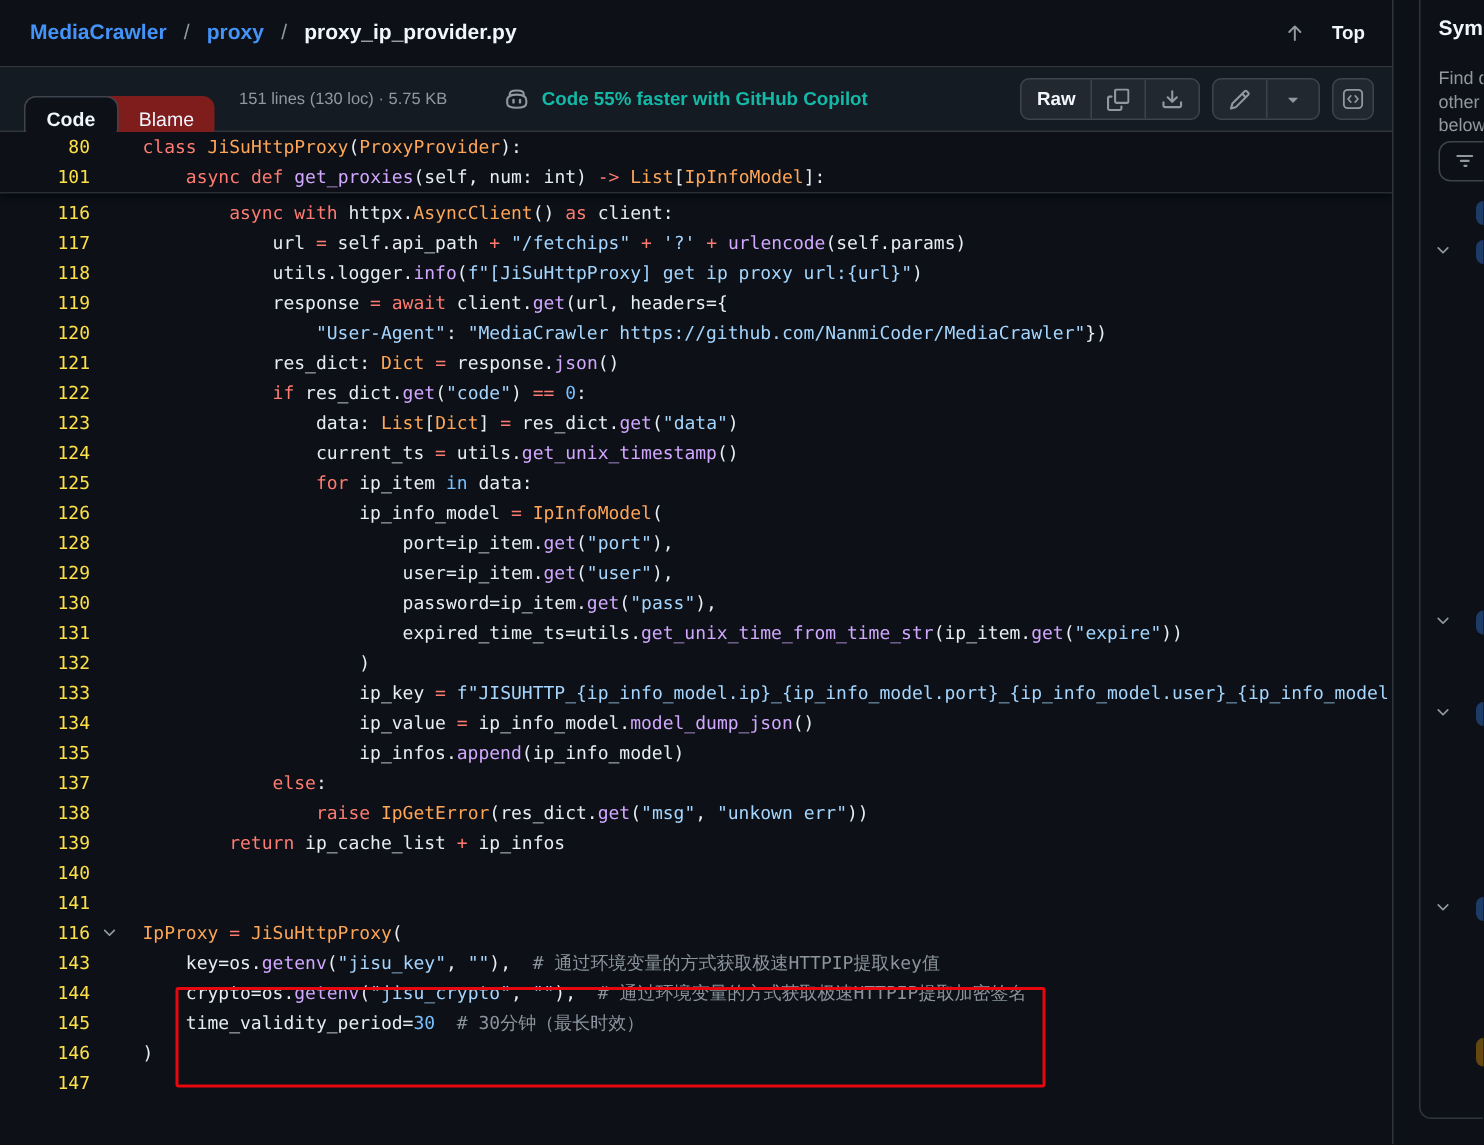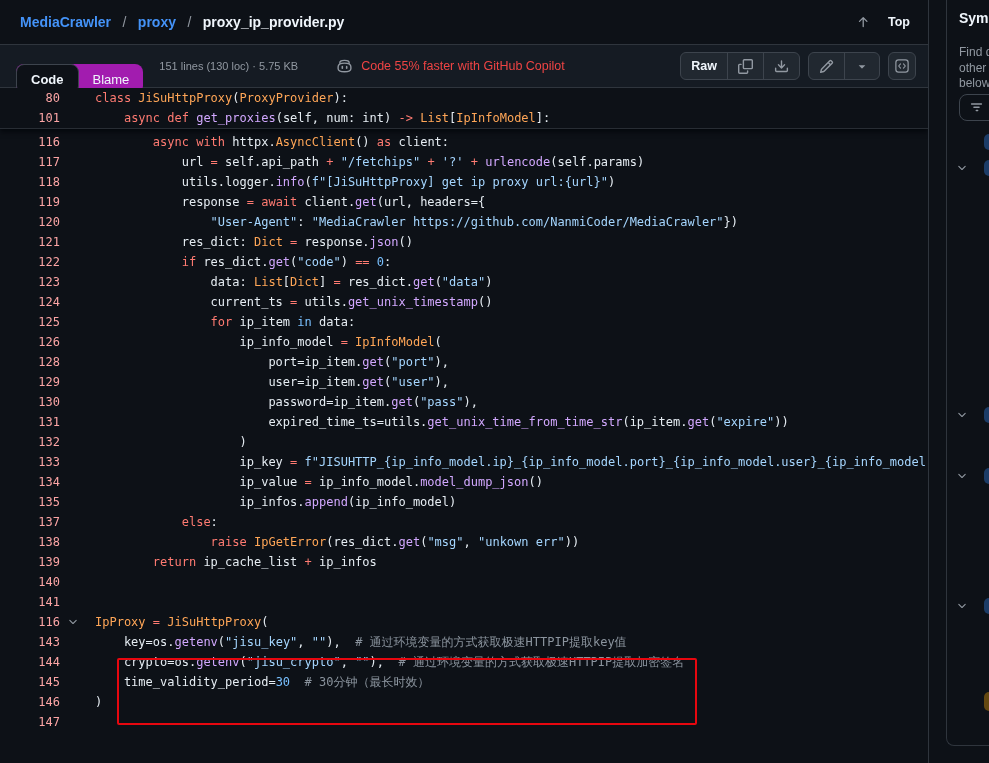--- a/index.html
+++ b/index.html
@@ -9,38 +9,38 @@
   
   .left-panel{position:absolute;left:0;top:0;width:929px;height:763px;background:#0d1117;border-right:1px solid #2f353d;box-sizing:border-box;}
   .breadcrumb-row{height:45px;border-bottom:1px solid #2f353d;display:flex;align-items:center;padding:0 18px 0 20px;box-sizing:border-box;}
   .crumb-link{color:var(--link,#4493f8);font-size:14px;font-weight:600;text-decoration:none;cursor:pointer;}
   .crumb-sep{color:#9198a1;font-size:14px;margin:0 7px;}
   .crumb-file{color:#f0f6fc;font-size:14px;font-weight:700;}
   .top-link{margin-left:auto;display:flex;align-items:flex-end;gap:18px;color:#f0f6fc;font-size:12.5px;font-weight:600;cursor:pointer;}
   .top-link svg{fill:#9198a1;}
 
   .toolbar-row{height:43px;background:#151b23;border-bottom:1px solid #2f353d;display:flex;align-items:center;padding:0 12px 0 16px;box-sizing:border-box;}
-  .seg-control{display:flex;align-items:center;background:#a21caf;border-radius:8px;height:30px;margin-top:26px;}
+  .seg-control{display:flex;align-items:center;background:#7f1d1d;border-radius:8px;height:30px;margin-top:26px;}
   .seg{height:30px;padding:0 14px;border:none;background:transparent;color:#f0f6fc;font:400 13px "Liberation Sans",sans-serif;border-radius:8px;cursor:pointer;}
   .seg.active{background:#0d1117;border:1px solid #3d444d;font-weight:600;box-sizing:border-box;}
   .meta{color:#9198a1;font-size:11px;margin-left:16px;white-space:nowrap;}
-  .copilot{display:flex;align-items:center;gap:8px;margin-left:38px;color:#ef4444;font-size:12.5px;font-weight:400;white-space:nowrap;}
+  .copilot{display:flex;align-items:center;gap:8px;margin-left:38px;color:#14b8a6;font-size:12.5px;font-weight:700;white-space:nowrap;}
   .actions{margin-left:auto;display:flex;align-items:center;gap:8px;}
   .btn-group{display:flex;align-items:stretch;height:28px;border:1px solid #3d444d;border-radius:6px;background:#212830;box-sizing:border-box;overflow:hidden;}
   .btn-group button{display:flex;align-items:center;justify-content:center;background:transparent;border:none;border-left:1px solid #3d444d;color:#f0f6fc;font:600 12.5px "Liberation Sans",sans-serif;padding:0 10px;cursor:pointer;}
   .btn-group button:first-child{border-left:none;}
   .btn-group svg,.icon-btn svg{fill:#9198a1;}
   .icon-btn{width:28px;height:28px;border:1px solid #3d444d;border-radius:6px;background:#212830;display:flex;align-items:center;justify-content:center;cursor:pointer;box-sizing:border-box;}
 
   
   .code-area{position:relative;height:674px;overflow:hidden;font-family:"DejaVu Sans Mono","Liberation Mono",monospace;font-size:12px;line-height:20px;}
   .code-scroll{position:absolute;top:12px;left:0;right:0;padding-top:32px;}
   .code-sticky{position:absolute;top:0;left:0;right:0;height:40px;background:#0d1117;z-index:5;box-shadow:0 3px 5px rgba(1,4,9,.7);border-bottom:1px solid rgba(110,118,129,.28);}
   .cl{display:flex;height:20px;}
-  .ln{flex:0 0 60px;text-align:right;color:#fca5a5;cursor:pointer;}
+  .ln{flex:0 0 60px;text-align:right;color:#fde047;cursor:pointer;}
   .fold{flex:0 0 35px;position:relative;}
   .fold svg{position:absolute;left:7px;top:4px;fill:#9198a1;}
   .cc{flex:1;white-space:pre;overflow:hidden;color:var(--c-p,#e6edf3);}
   .t-p{color:var(--c-p,#e6edf3);} .t-k{color:var(--c-k,#ff7b72);} .t-fn{color:var(--c-fn,#d2a8ff);}
   .t-ty{color:var(--c-ty,#ffa657);} .t-s{color:var(--c-s,#a5d6ff);} .t-n{color:var(--c-n,#79c0ff);} .t-c{color:var(--c-c,#8b949e);}
   .annotation-box{position:absolute;left:117px;top:570px;width:576px;height:63px;border:2px solid var(--annot,#e7070f);border-radius:2px;z-index:6;}
 
   
   .sidebar{position:absolute;left:946px;top:0;width:43px;height:746px;background:#0d1117;border-left:1px solid #2f353d;border-bottom:1px solid #2f353d;border-bottom-left-radius:8px;box-sizing:border-box;}
   .sb-title{position:absolute;left:12px;top:10px;margin:0;font-size:14px;font-weight:700;color:#f0f6fc;white-space:nowrap;}

